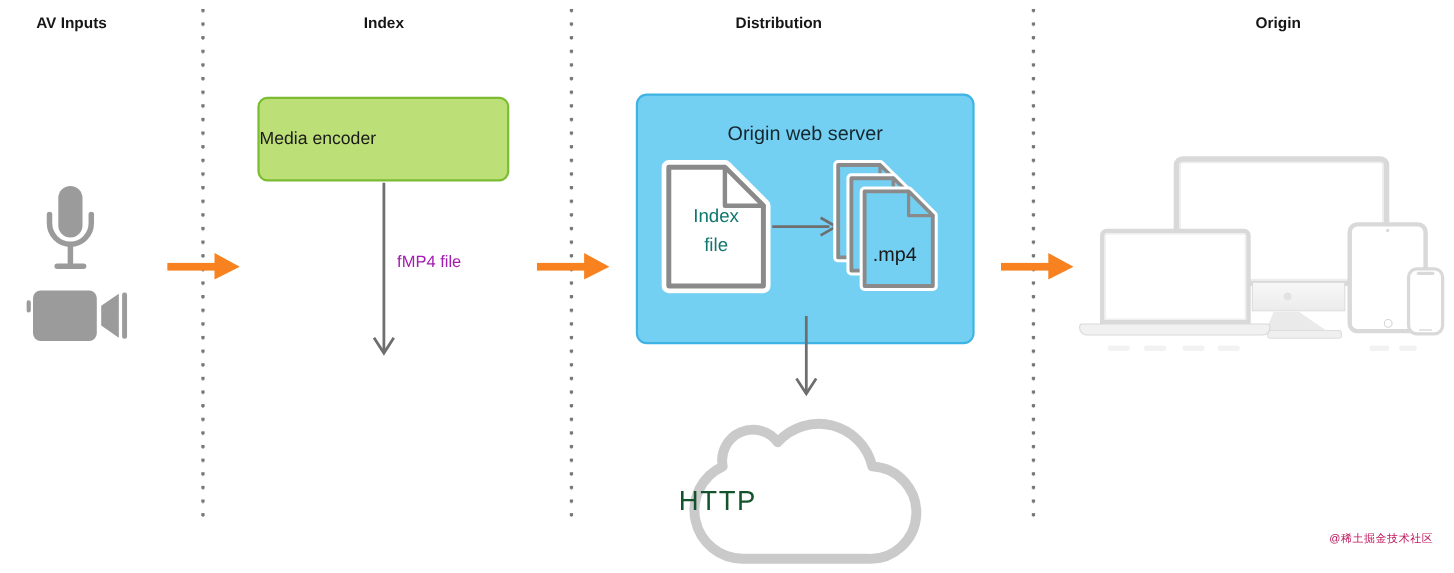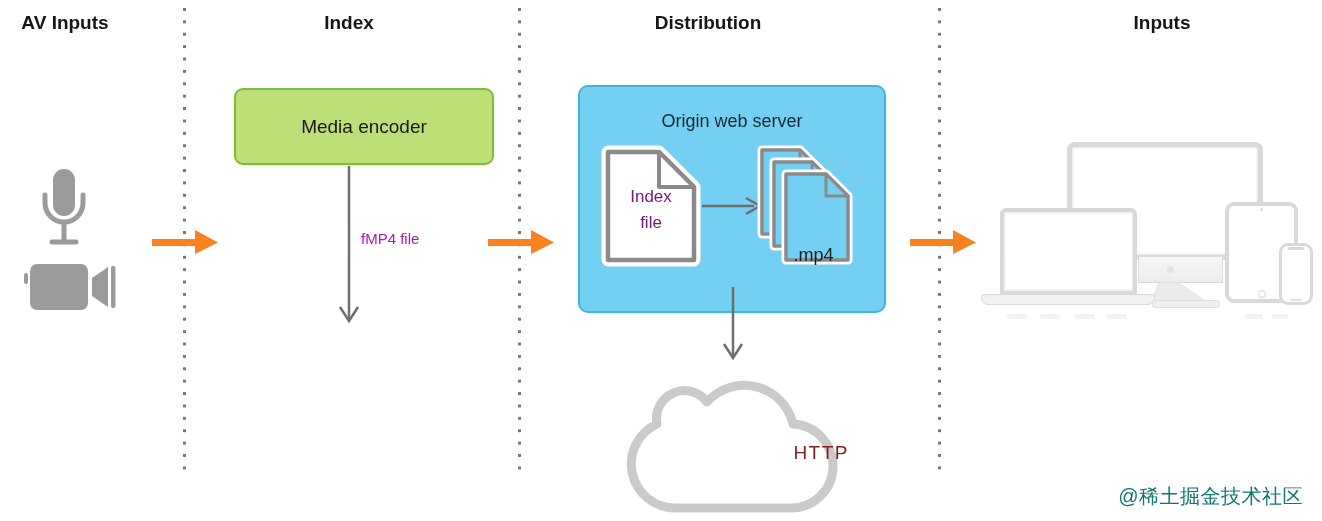--- a/index.html
+++ b/index.html
@@ -9,45 +9,45 @@
     width: 1322px;
     height: 521px;
     background: #ffffff;
     font-family: "Liberation Sans", "DejaVu Sans", sans-serif;
     overflow: hidden;
   }
   .hdr {
     position: absolute;
     top: 12px;
     transform: translateX(-50%);
-    font-size: 19px;
+    font-size: 14px;
     font-weight: 700;
     color: #161616;
     white-space: nowrap;
   }
   .dots {
     position: absolute;
     top: 8px;
     width: 3px;
     height: 468px;
     background-image: radial-gradient(circle at 1.5px 1.5px, #767676 1.5px, transparent 1.9px);
     background-size: 3px 12.4px;
     background-repeat: repeat-y;
   }
   .gbox {
     position: absolute;
     left: 234px;
-    width: 260px;
+    width: 229px;
     background: #BDDF77;
     border: 2.5px solid #7CBC33;
     border-radius: 9px;
     display: flex;
     align-items: center;
-    justify-content: center;
-    font-size: 19px;
+    justify-content: flex-start;
+    font-size: 16px;
     color: #1A1A1A;
   }
   .bluebox {
     position: absolute;
     left: 578px;
     top: 85px;
     width: 308px;
     height: 228px;
     background: #74D0F3;
     border: 2.5px solid #3FB3E3;
@@ -64,58 +64,57 @@
   }
   .abs { position: absolute; }
   .doc-label {
     position: absolute;
     left: 601px;
     top: 184px;
     width: 100px;
     text-align: center;
     font-size: 17px;
     line-height: 1.55;
-    color: #701a75;
+    color: #0f766e;
   }
   .doc-label span { display: inline-block; width: 58px; }
   .mp4-label {
     position: absolute;
     left: 781px;
     top: 221px;
     width: 65px;
     text-align: center;
     font-size: 18px;
     color: #1A1A1A;
-    margin-top: 24px;
   }
   .flow-label {
     position: absolute;
     left: 361px;
     top: 230px;
     font-size: 15px;
     color: #a21caf;
     white-space: nowrap;
     text-align: right;
   }
   .http-label {
     position: absolute;
     left: 617px;
     top: 442px;
     width: 232px;
-    text-align: right;
-    font-size: 19px;
+    text-align: left;
+    font-size: 25px;
     letter-spacing: 1.5px;
-    color: #7f1d1d;
+    color: #14532d;
   }
   .watermark {
     position: absolute;
     right: 19px;
     top: 483px;
-    font-size: 20px;
-    color: #0f766e;
+    font-size: 10px;
+    color: #be185d;
     letter-spacing: 0.5px;
   }
   
   .tv {
     position: absolute;
     left: 1067px; top: 142px;
     width: 196px; height: 118px;
     background: #fff;
     border: 5px solid #D9D9D9;
     border-radius: 8px;
@@ -219,21 +218,21 @@
   }
 </style>
 </head>
 <body>
 
 <div class="canvas">
 
   <div class="hdr" style="left:65px">AV Inputs</div>
   <div class="hdr" style="left:349px">Index</div>
   <div class="hdr" style="left:708px">Distribution</div>
-  <div class="hdr" style="left:1162px">Inputs</div>
+  <div class="hdr" style="left:1162px">Origin</div>
 
   <div class="dots" style="left:183px"></div>
   <div class="dots" style="left:518px"></div>
   <div class="dots" style="left:938px"></div>
 
   <svg class="abs" style="left:38px; top:167px" width="52" height="92" viewBox="0 0 52 92">
     <rect x="15" y="2" width="22" height="47" rx="11" fill="#9B9B9B"></rect>
     <path d="M7 28 V36 a19 19 0 0 0 38 0 V28" fill="none" stroke="#9B9B9B" stroke-width="5" stroke-linecap="round"></path>
     <line x1="26" y1="56" x2="26" y2="72" stroke="#9B9B9B" stroke-width="5" stroke-linecap="round"></line>
     <line x1="14" y1="75" x2="38" y2="75" stroke="#9B9B9B" stroke-width="5" stroke-linecap="round"></line>

